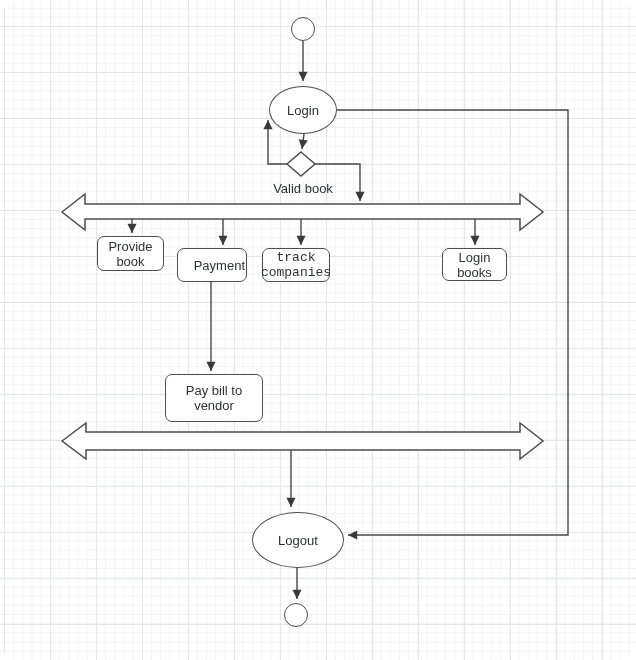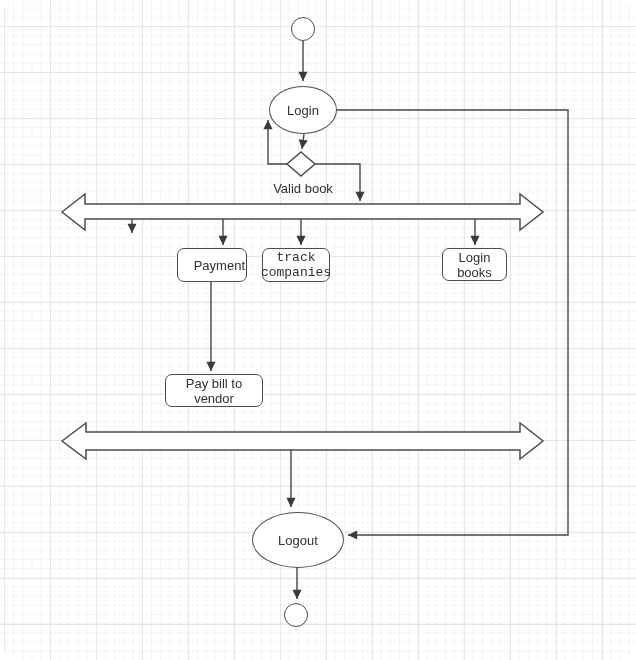--- a/index.html
+++ b/index.html
@@ -64,34 +64,37 @@
 <div class="canvas">
 
   <div class="node circle" style="left:291px; top:17px; width:24px; height:24px;"></div>
 
   <div class="node ellipse" style="left:269px; top:86px; width:68px; height:48px;">
     <span>Login</span>
   </div>
 
   <div class="free-label" style="left:263px; top:181px; width:80px;">Valid book</div>
 
+  <div class="node rounded" style="left:97px; top:236px; width:67px; height:35px;">
+    <span>Provide book</span>
+  </div>
 
   <div class="node rounded" style="left:177px; top:248px; width:70px; height:34px;justify-content:flex-end;">
     <span>Payment</span>
   </div>
 
   <div class="node rounded" style="left:262px; top:248px; width:68px; height:34px;font-family:Liberation Mono, monospace;">
     <span>track companies</span>
   </div>
 
   <div class="node rounded" style="left:442px; top:248px; width:65px; height:33px;">
     <span>Login books</span>
   </div>
 
-  <div class="node rounded" style="left:165px; top:374px; width:98px; height:33px;">
+  <div class="node rounded" style="left:165px; top:374px; width:98px; height:48px;">
     <span>Pay bill to vendor</span>
   </div>
 
   <div class="node ellipse" style="left:252px; top:512px; width:92px; height:56px;">
     <span>Logout</span>
   </div>
 
   <div class="node circle" style="left:284px; top:603px; width:24px; height:24px;"></div>
 
   <svg class="connectors" viewBox="0 0 636 660">

